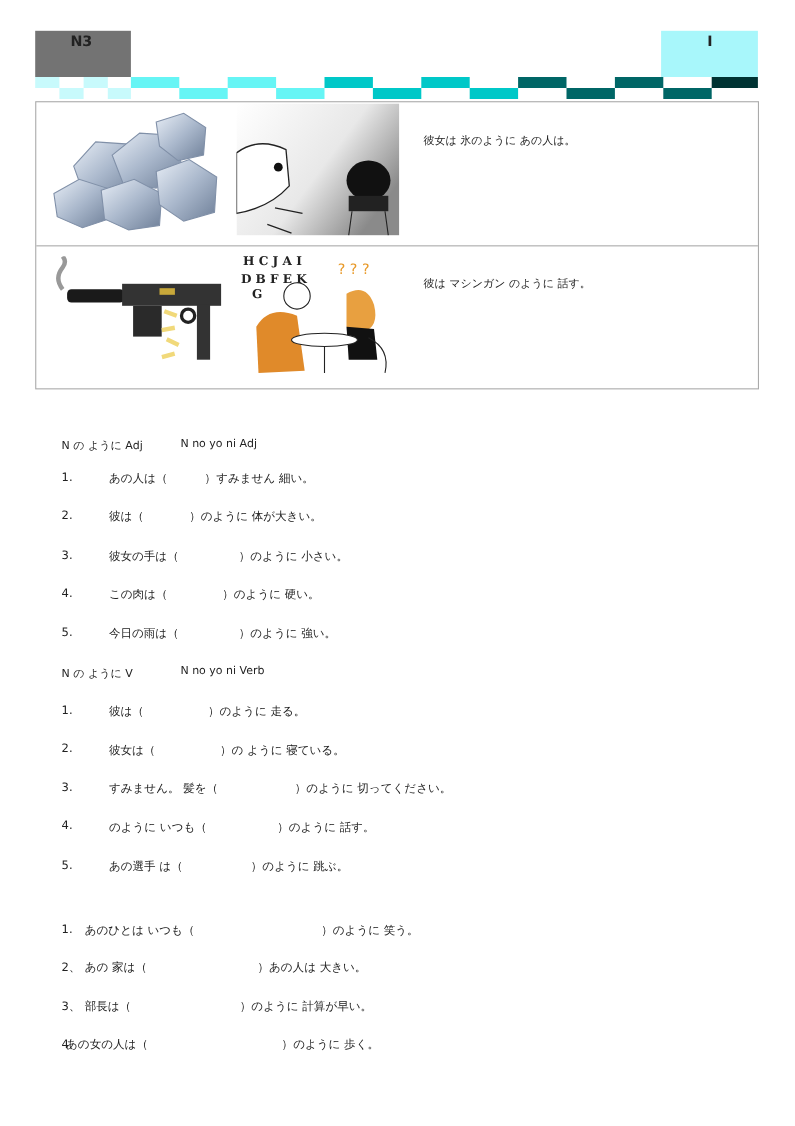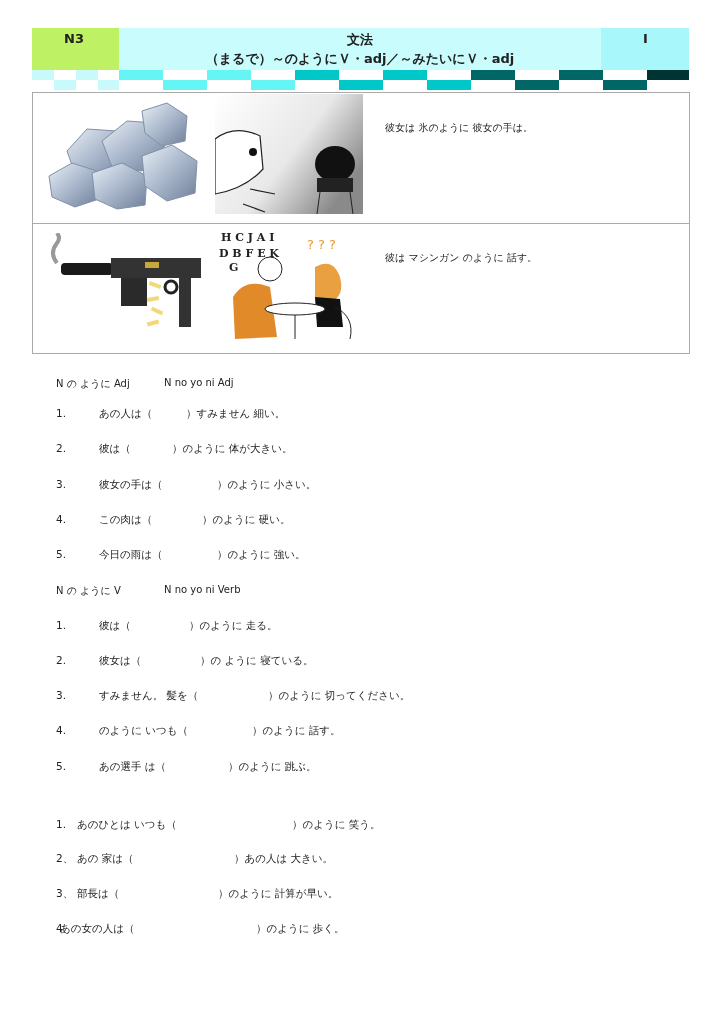--- a/index.html
+++ b/index.html
@@ -3,53 +3,49 @@
 <meta charset="utf-8">
 <style>
   html, body { margin: 0; padding: 0; background: #ffffff; }
   body { width: 723px; height: 1024px; position: relative; overflow: hidden;
          font-family: "DejaVu Sans", "Liberation Sans", sans-serif; color: #222; }
   .abs { position: absolute; }
 
   
   #header { left: 32px; top: 28px; width: 657px; height: 42px; }
   .hcell { position: absolute; top: 0; height: 42px; }
-  #h-left { left: 0; width: 87px; background: #bef264; }
+  #h-left { left: 0; width: 87px; background: #737373; }
   #h-mid { left: 87px; width: 482px; background: #c8fcfd; }
   #h-right { left: 569px; width: 88px; background: #a8f7fb; }
   .htxt { position: absolute; font-size: 13px; font-weight: bold; color: #222; white-space: nowrap; }
   #level { left: 32px; top: 3px; font-size: 13px; }
   #title { left: 0; width: 482px; text-align: center; top: 3px; }
   #subtitle { left: 0; width: 482px; text-align: center; top: 22px; font-size: 13px; }
   #pagenum { left: 42px; top: 3px; }
 
   
   #checker { left: 32px; top: 70px; width: 657px; height: 21px; }
   .ck { position: absolute; height: 10px; }
 
   
   #imgbox { left: 32px; top: 92px; width: 656px; height: 260px; border: 1px solid #aaa; }
   #imgbox-div { position: absolute; left: 0; top: 130px; width: 656px; height: 1px; background: #aaa; }
   .exsent { position: absolute; font-size: 10px; color: #222; white-space: nowrap; }
 
   
-  .line { position: absolute; font-size: 10.5px; color: #222; white-space: nowrap; }
+  .line { position: absolute; font-size: 10.5px; color: #222; white-space: nowrap; margin-top: 21px; }
   .num { position: absolute; left: 56px; }
   .txt { position: absolute; left: 99px; }
 </style>
 </head>
 <body>
 
 <div id="header" class="abs">
   <div id="h-left" class="hcell">
     <span id="level" class="htxt">N3</span>
-  </div>
-  <div id="h-mid" class="hcell">
-    <div id="title" class="htxt">文法</div>
-    <div id="subtitle" class="htxt">（まるで）～のようにＶ・adj／～みたいにＶ・adj</div>
   </div>
   <div id="h-right" class="hcell">
     <span id="pagenum" class="htxt">I</span>
   </div>
 </div>
 
 <div id="checker" class="abs">
 
   <div class="ck" style="left:0;top:0;width:22px;background:#c8fafc"></div>
   <div class="ck" style="left:44px;top:0;width:22px;background:#c8fafc"></div>
@@ -98,21 +94,21 @@
       </linearGradient>
     </defs>
     <rect x="0" y="0" width="148" height="120" fill="url(#bgg)"></rect>
     <path d="M0,45 Q20,30 45,42 L48,75 Q30,95 0,100 Z" fill="#fff" stroke="#222" stroke-width="1.2"></path>
     <circle cx="38" cy="58" r="4" fill="#111"></circle>
     <path d="M35,95 L60,100 M28,110 L50,118" stroke="#222" stroke-width="1.2"></path>
     <ellipse cx="120" cy="70" rx="20" ry="18" fill="#111"></ellipse>
     <rect x="102" y="84" width="36" height="14" fill="#222"></rect>
     <path d="M105,98 L102,120 M135,98 L138,120" stroke="#222"></path>
   </svg>
-  <div class="exsent" style="left:352px;top:28px">彼女は 氷のように 彼女の手は。</div>
+  <div class="exsent" style="left:352px;top:28px">彼女は 氷のように あの人は。</div>
 
   <div id="imgbox-div"></div>
 
   <svg class="abs" style="left:10px;top:140px" width="160" height="110">
     <path d="M14,30 Q6,20 14,10 Q18,5 14,0" stroke="#999" stroke-width="4" fill="none"></path>
     <rect x="18" y="30" width="52" height="12" rx="4" fill="#1a1a1a"></rect>
     <rect x="68" y="25" width="90" height="20" fill="#333"></rect>
     <rect x="102" y="29" width="14" height="6" fill="#c8a83a"></rect>
     <rect x="78" y="45" width="26" height="28" fill="#2a2a2a"></rect>
     <circle cx="128" cy="54" r="6" fill="none" stroke="#222" stroke-width="3"></circle>

